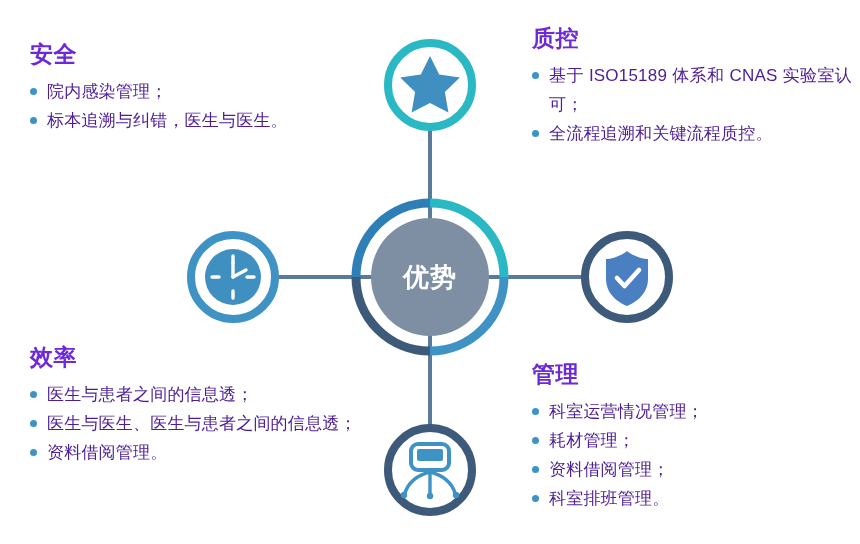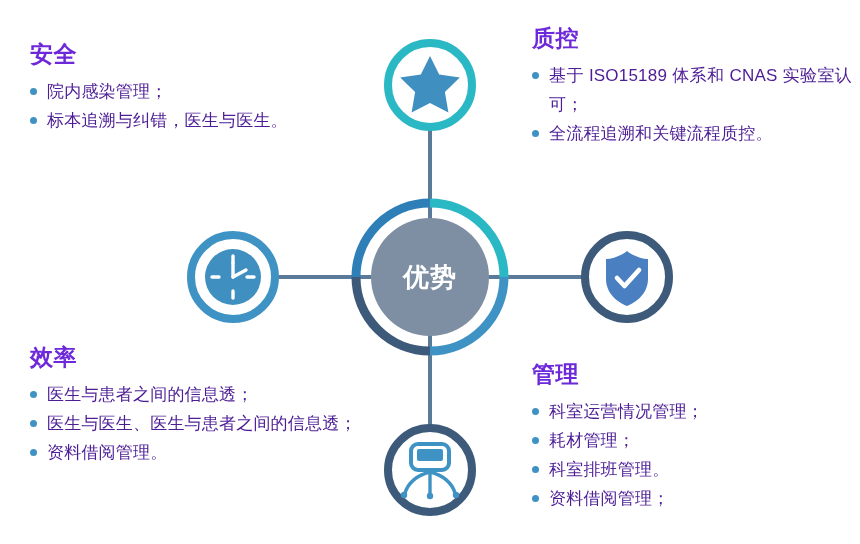--- a/index.html
+++ b/index.html
@@ -168,18 +168,18 @@
       <li><span class="dot"></span><span>医生与医生、医生与患者之间的信息透；</span></li>
       <li><span class="dot"></span><span>资料借阅管理。</span></li>
     </ul>
   </div>
 
   <div class="block block-management">
     <div class="block-title">管理</div>
     <ul class="bullets">
       <li><span class="dot"></span><span>科室运营情况管理；</span></li>
       <li><span class="dot"></span><span>耗材管理；</span></li>
+      <li><span class="dot"></span><span>资料借阅管理；</span></li>
       <li><span class="dot"></span><span>科室排班管理。</span></li>
-      <li><span class="dot"></span><span>资料借阅管理；</span></li>
     </ul>
   </div>
 
 </div>
 
 </body></html>

